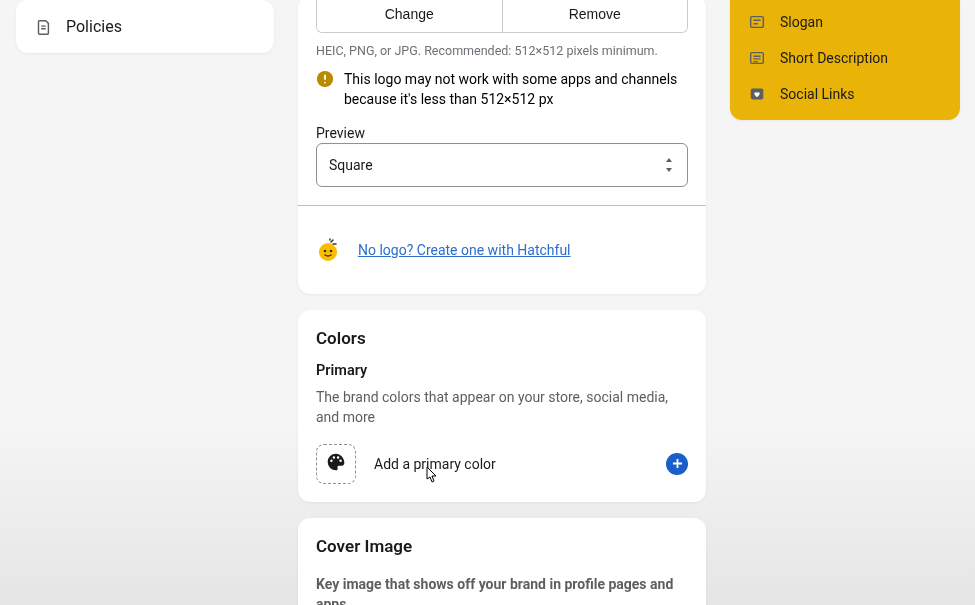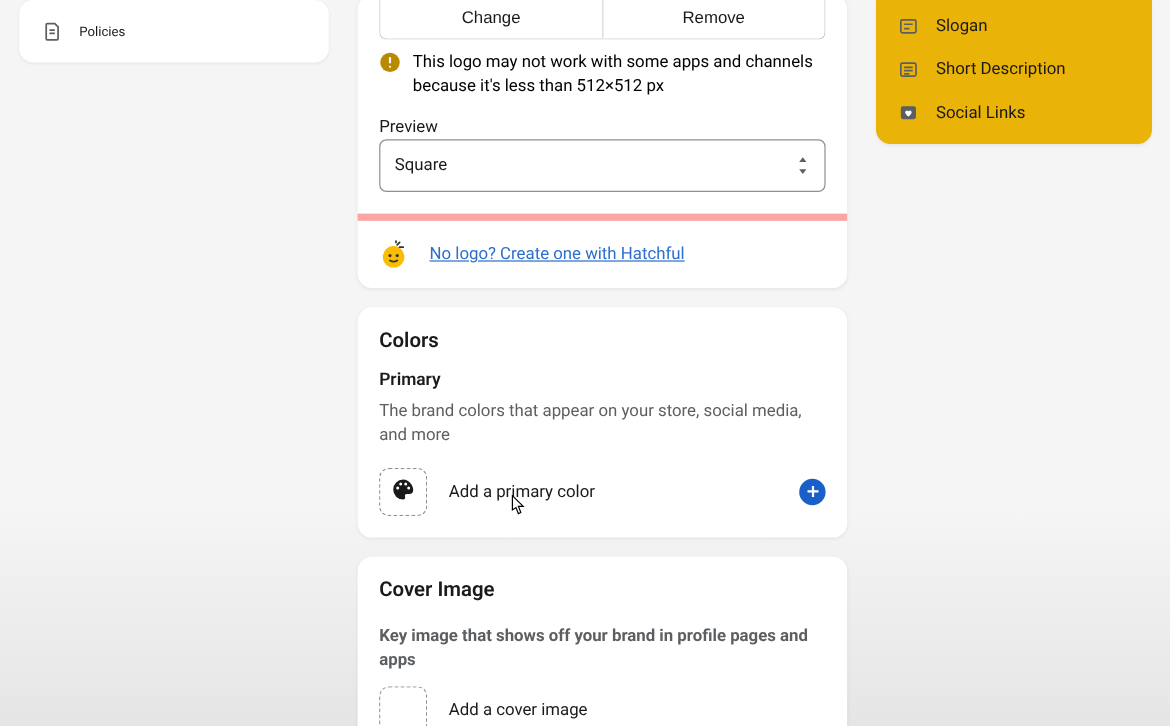--- a/index.html
+++ b/index.html
@@ -29,21 +29,21 @@
     box-shadow: 0 1px 3px rgba(0,0,0,.06);
   }
   .leftnav-item {
     display: flex;
     align-items: center;
     gap: 14px;
     padding: 9px 18px;
     cursor: pointer;
   }
   .leftnav-item .icon { width: 18px; height: 18px; color: #5c5f62; display:flex;align-items:center;justify-content:center; }
-  .leftnav-item span.label { font-size: 11px; }
+  .leftnav-item span.label { font-size: 16px; }
   
   .main {
     width: 408px;
     flex-shrink: 0;
     display: flex;
     flex-direction: column;
     gap: 16px;
     margin-top: -4px;
   }
   .card {
@@ -101,22 +101,22 @@
   .select .caret {
     position: absolute;
     right: 10px;
     top: 50%;
     transform: translateY(-50%);
     color: #5c5f62;
     width: 14px;
     height: 18px;
   }
   .hatchful-row {
-    border-top: 6px solid #fca5a5;
-    padding: 16px 18px;
+    border-top: 1px solid #fca5a5;
+    padding: 32px 18px;
     display: flex;
     align-items: center;
     gap: 18px;
   }
   .hatchful-row .hicon { width: 24px; height: 24px; }
   .hatchful-row a { color: #2c6ecb; font-size: 14px; text-decoration: underline; cursor: pointer; }
   
   .add-row {
     display: flex;
     align-items: center;
@@ -194,20 +194,21 @@
   </div>
 
   <div class="main">
 
     <div class="card card-nopad">
       <div class="card-inner" style="padding-top:0;">
         <div class="btn-row" style="border-top-left-radius:0;border-top-right-radius:0;border-top:none;">
           <button>Change</button>
           <button>Remove</button>
         </div>
+        <div class="hint">HEIC, PNG, or JPG. Recommended: 512×512 pixels minimum.</div>
         <div class="warn">
           <span class="icon">
             <svg viewBox="0 0 20 20" width="18" height="18">
               <circle cx="10" cy="10" r="9" fill="#b98900"></circle>
               <rect x="9" y="5" width="2" height="6" rx="1" fill="#fff"></rect>
               <rect x="9" y="13" width="2" height="2" rx="1" fill="#fff"></rect>
             </svg>
           </span>
           <div class="msg">This logo may not work with some apps and channels because it's less than 512×512 px</div>
         </div>

